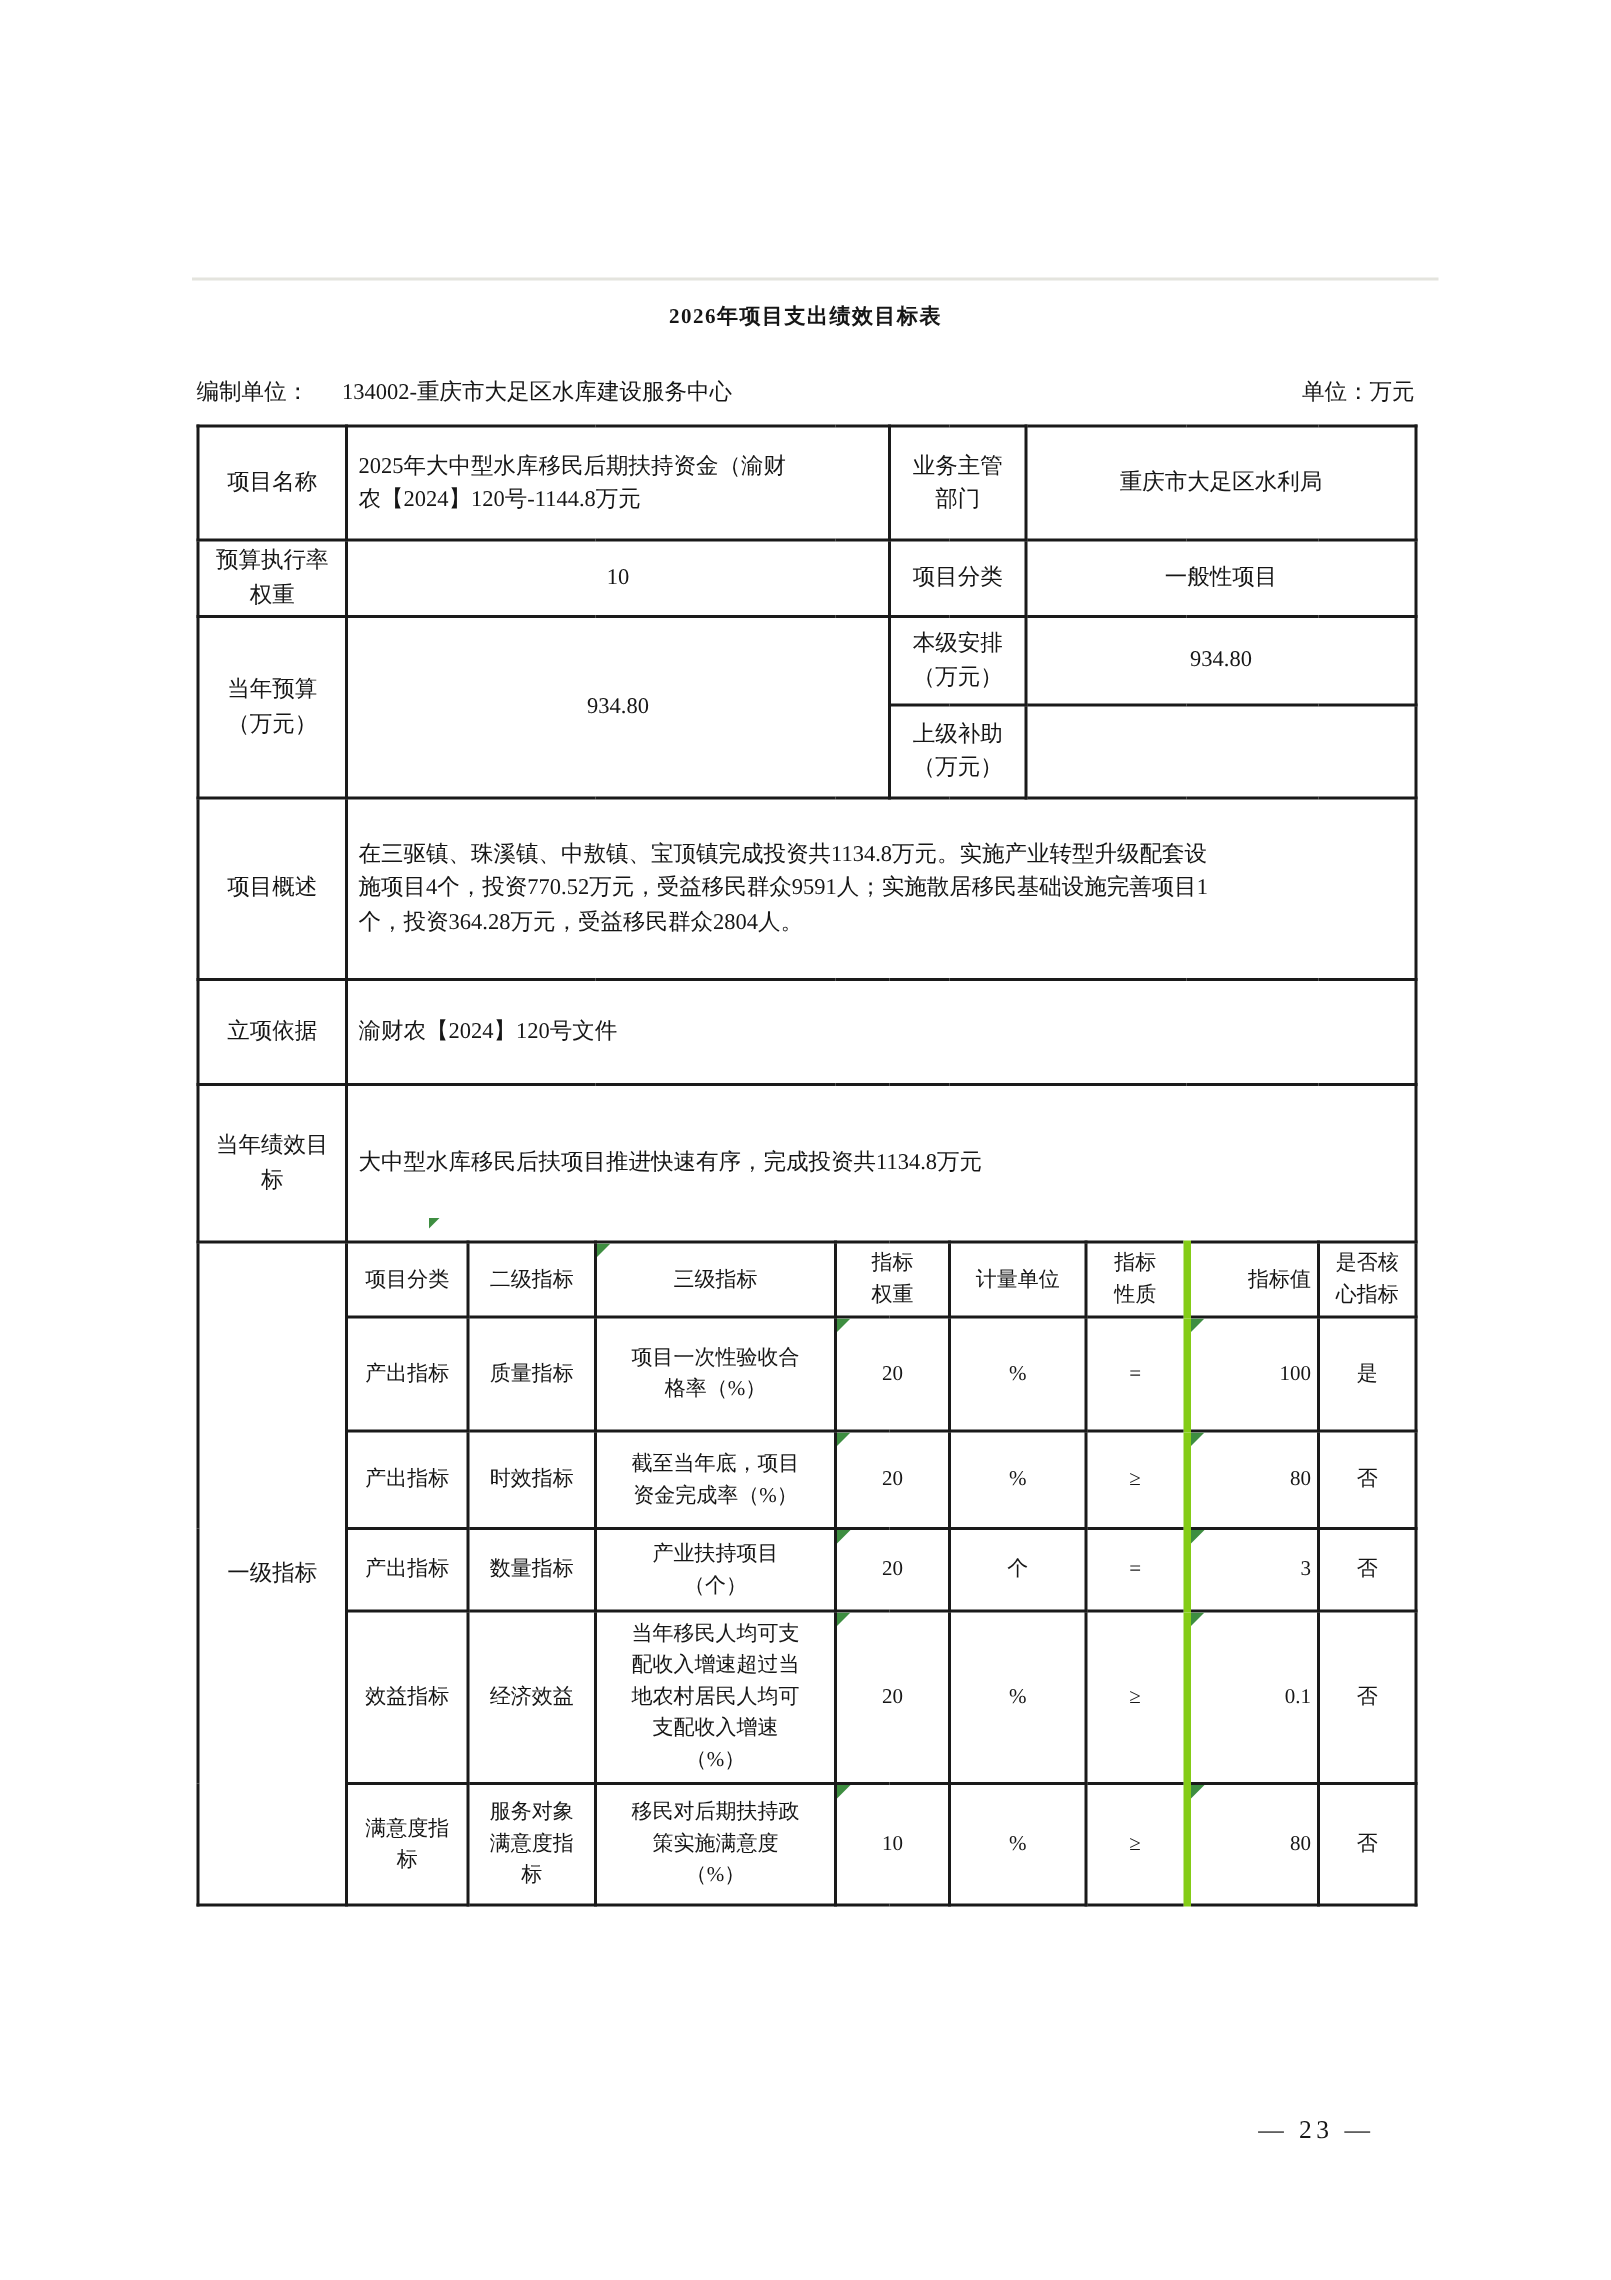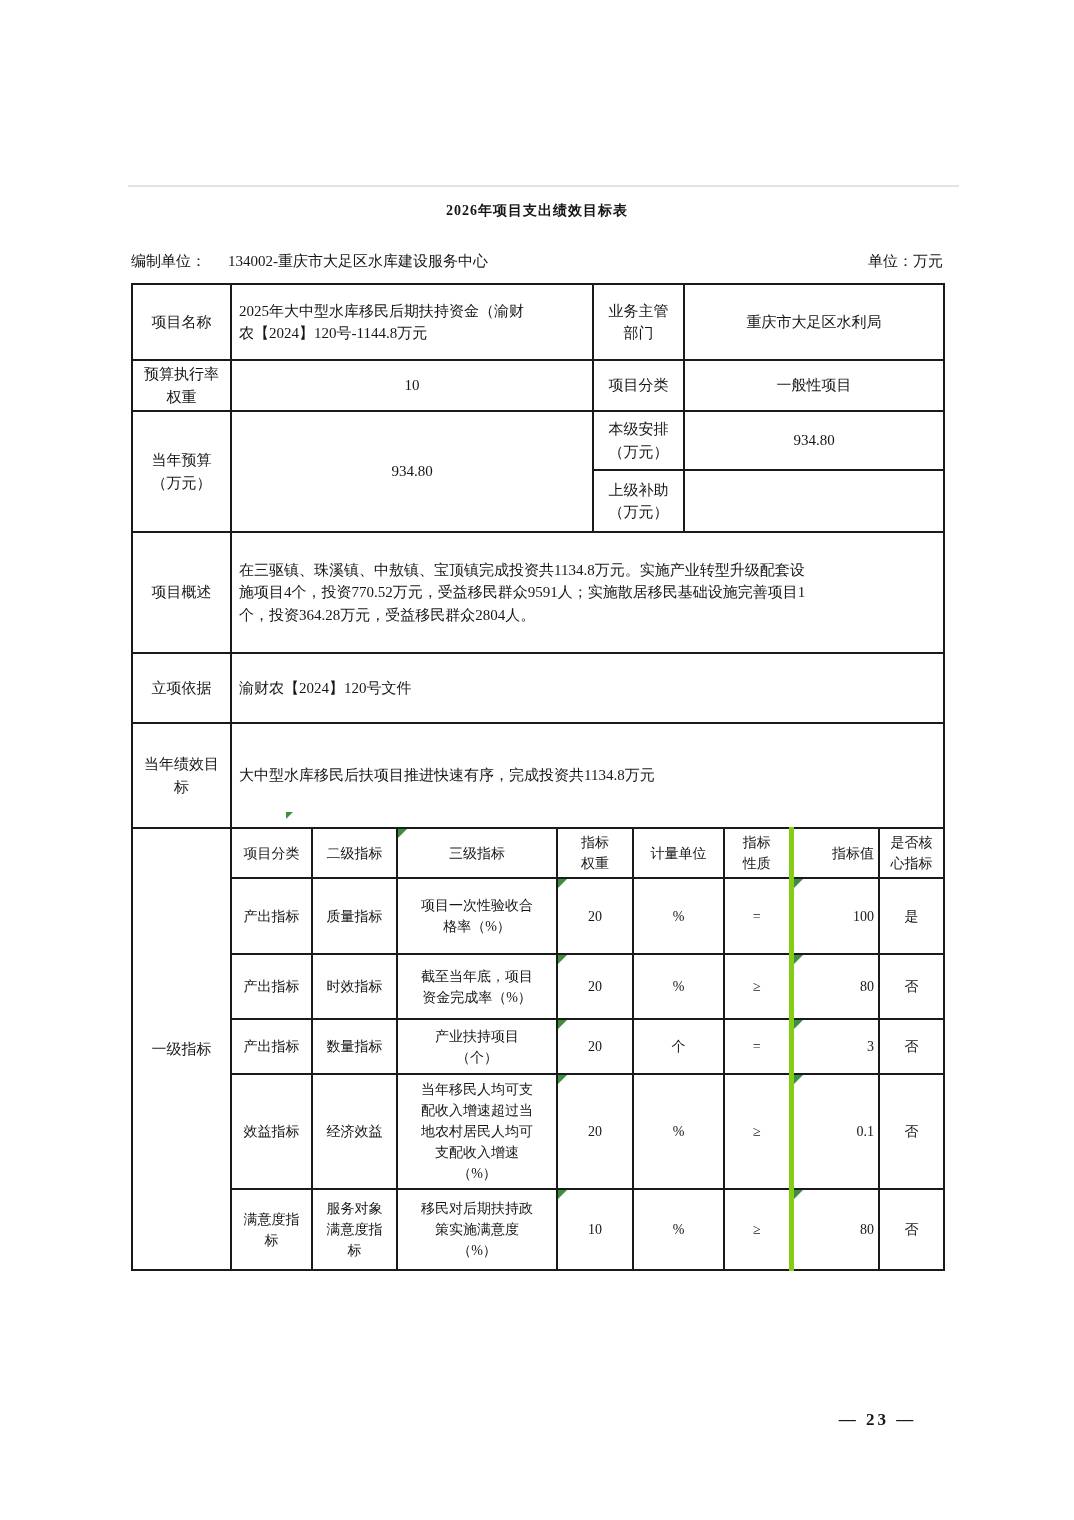--- a/index.html
+++ b/index.html
@@ -50,21 +50,21 @@
   .mark{
     position:absolute;top:0;left:0;width:0;height:0;
     border-top:9px solid #3e8e41;border-right:9px solid transparent;
   }
   .stray-mark{
     position:absolute;top:812px;left:286px;width:0;height:0;
     border-top:7px solid #3e8e41;border-right:7px solid transparent;
   }
   .footer-page{
     position:absolute;top:1410px;left:812px;width:131px;
-    font-size:17px;text-align:center;letter-spacing:3px;white-space:nowrap;font-weight:bold;
+    font-size:17px;text-align:center;letter-spacing:3px;white-space:nowrap;
   }
 </style>
 </head>
 <body>
 
 <div class="page">
 
   <div class="top-rule"></div>
 
   <div class="doc-title">2026年项目支出绩效目标表</div>

